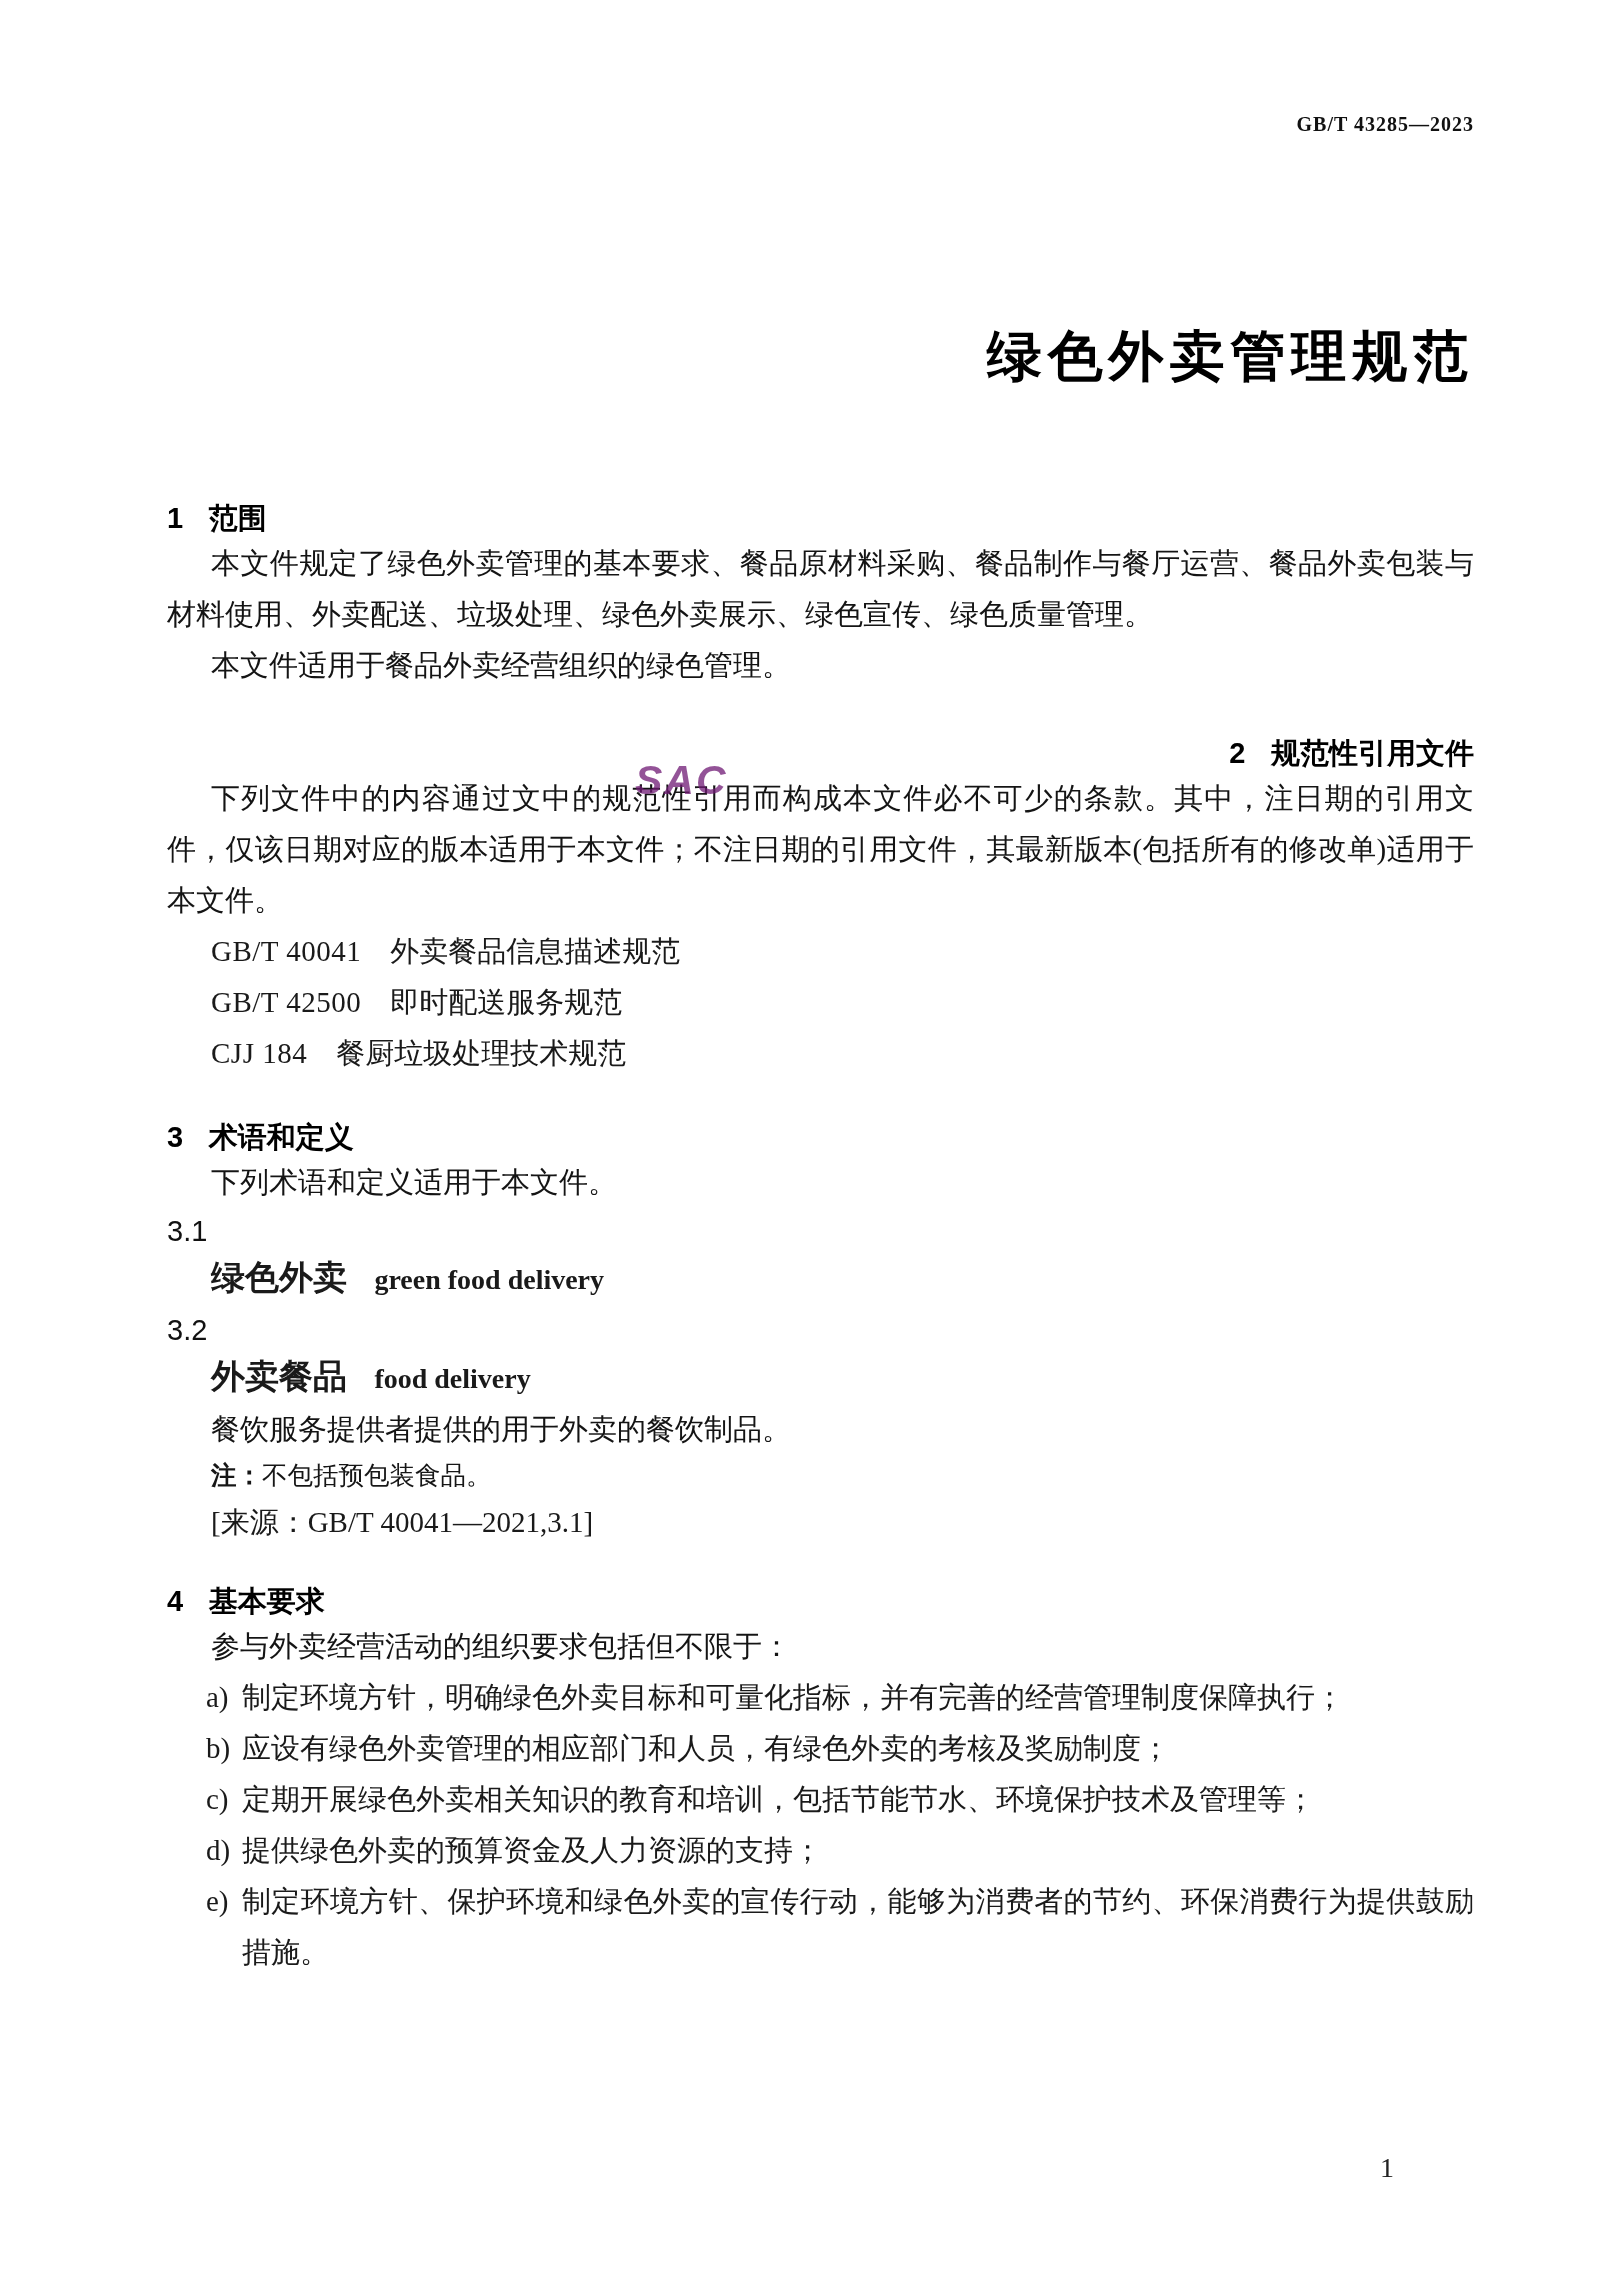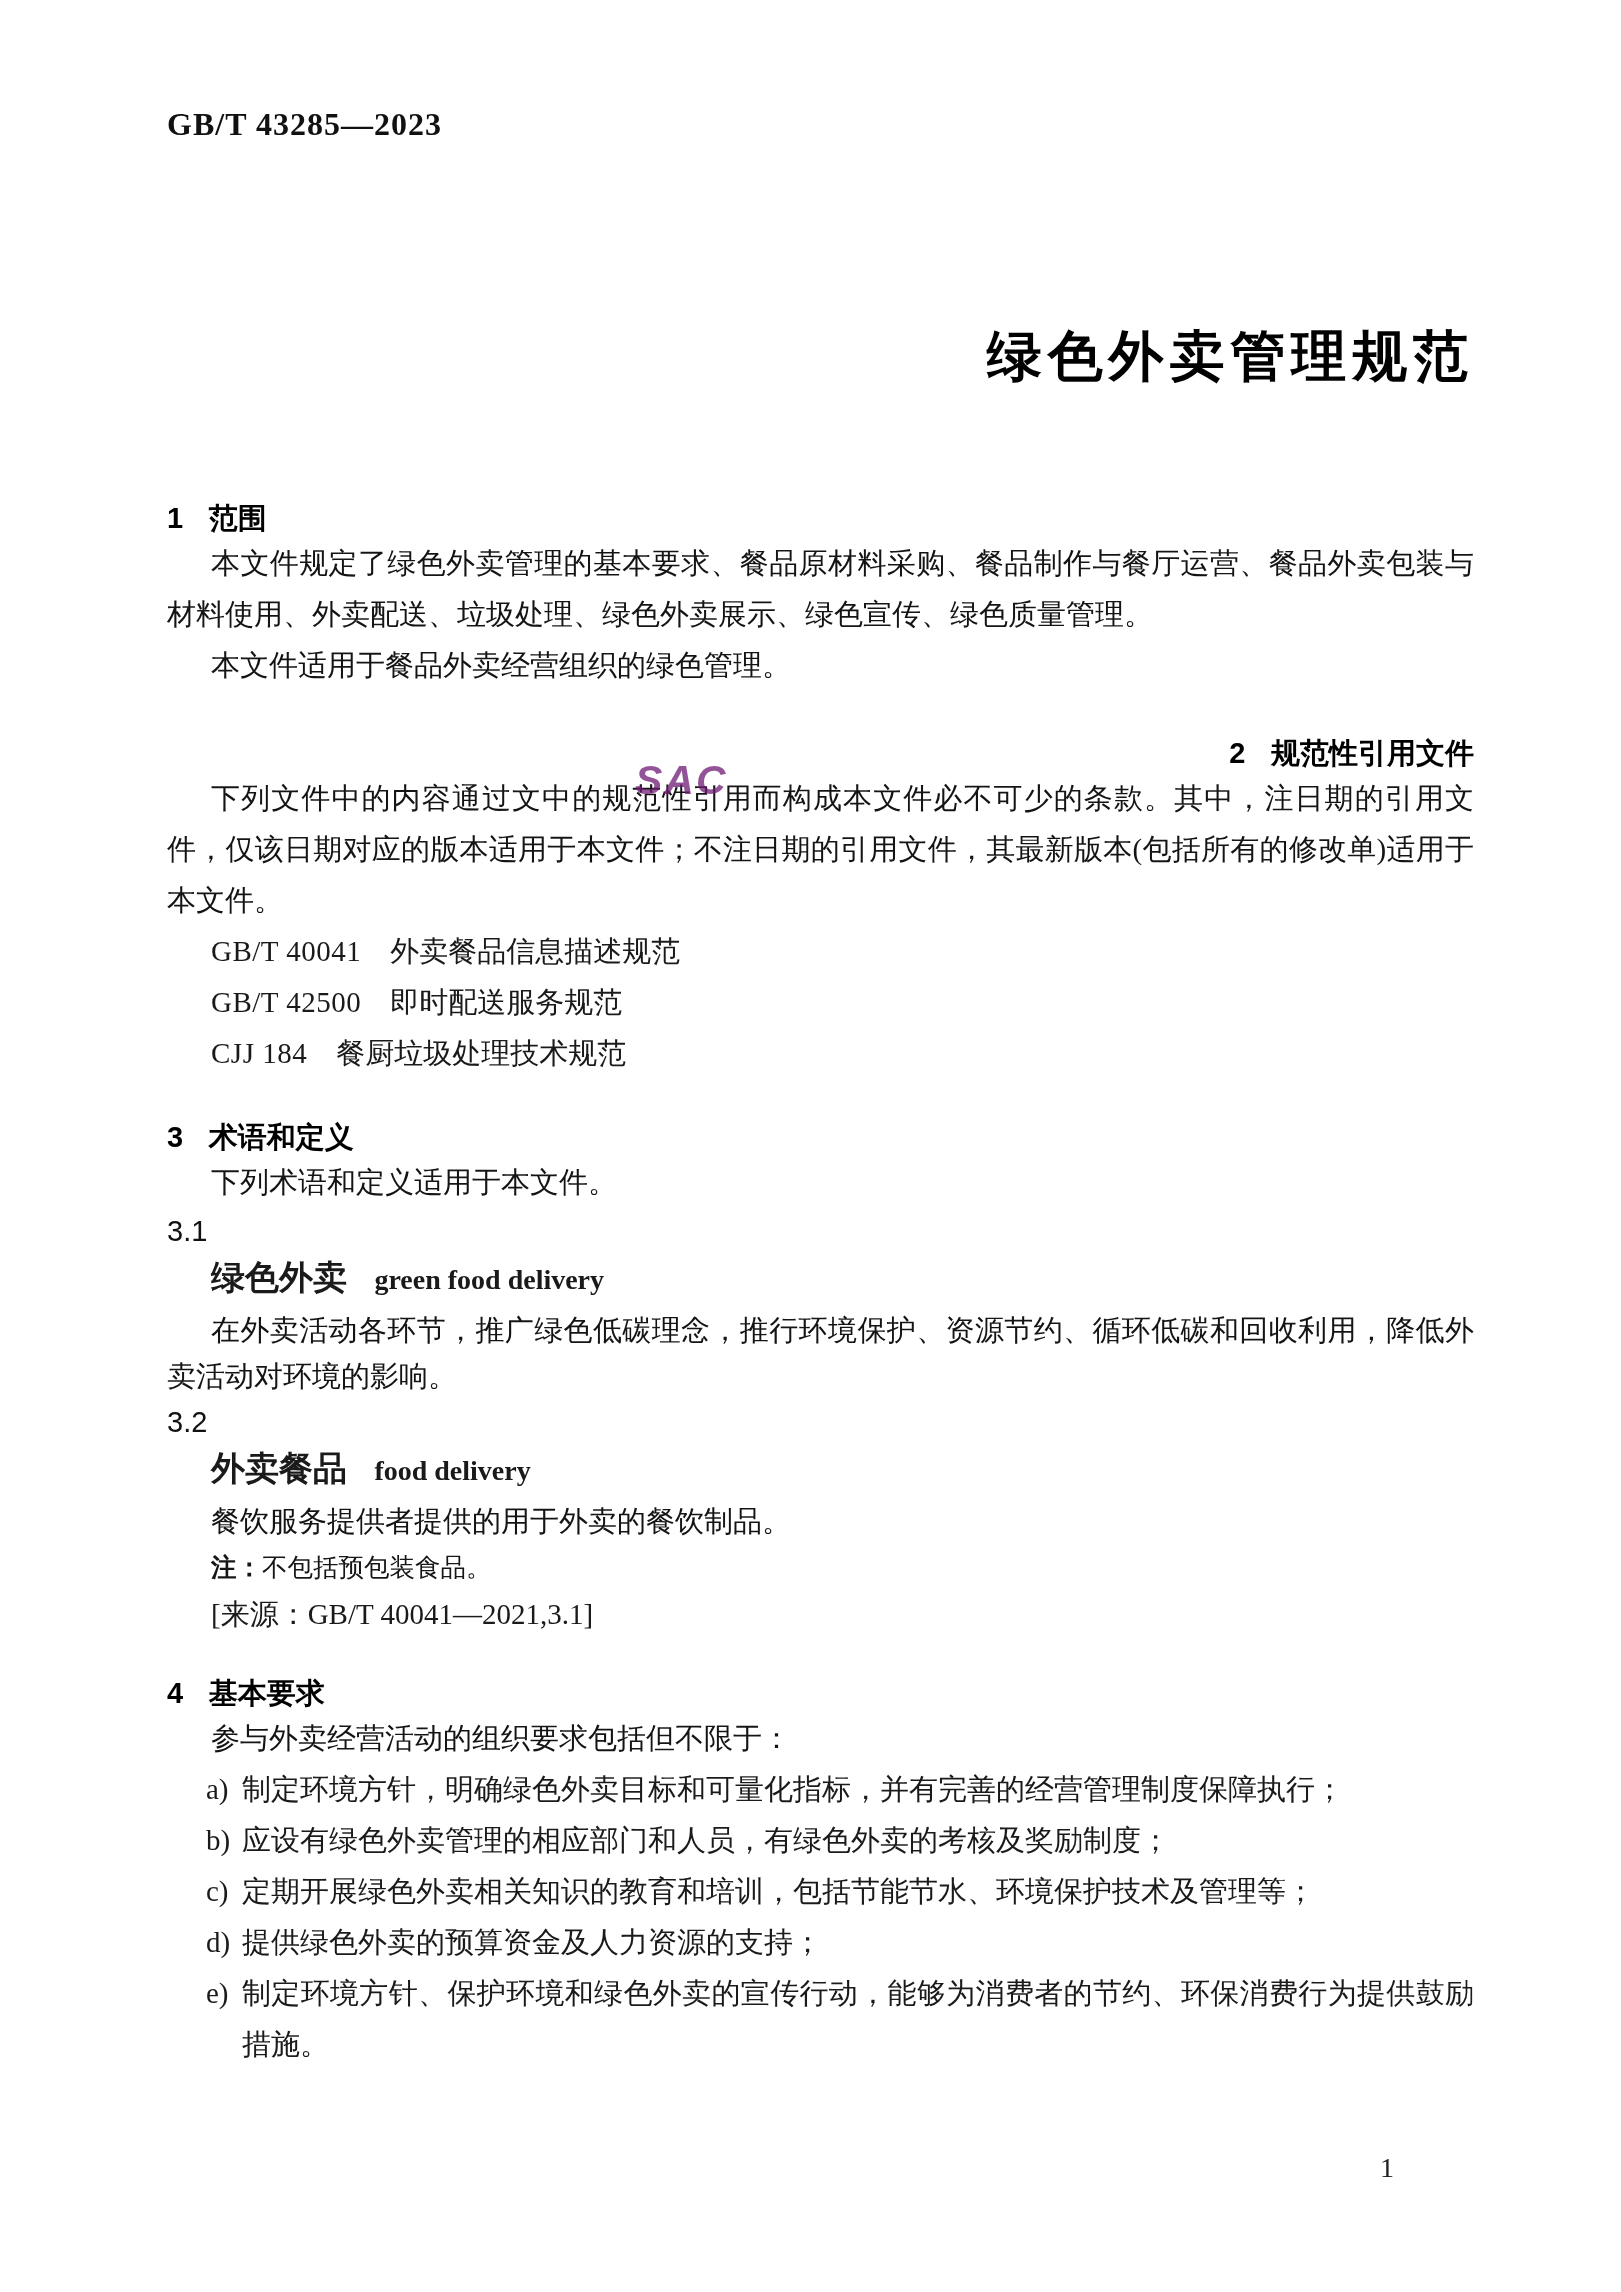--- a/index.html
+++ b/index.html
@@ -13,23 +13,24 @@
   }
   .page {
     position: relative;
     width: 100%;
     height: 100%;
     box-sizing: border-box;
     padding: 106px 147px 0 167px;
     background: #ffffff;
   }
   .doc-header {
+    text-align: right;
     font-family: "Liberation Serif", "DejaVu Serif", serif;
     font-weight: 600;
-    font-size: 32px;
+    font-size: 20px;
     line-height: 37px;
     letter-spacing: 1px;
     color: #111;
   }
   .doc-title {
     margin: 181px 0 0 0;
     text-align: right;
     font-family: "Liberation Sans", "DejaVu Sans", sans-serif;
     font-weight: 700;
     font-size: 55px;
@@ -164,21 +165,20 @@
   <p class="ref-line"><span class="ref-code">GB/T 40041</span><span class="ref-title">外卖餐品信息描述规范</span></p>
   <p class="ref-line"><span class="ref-code">GB/T 42500</span><span class="ref-title">即时配送服务规范</span></p>
   <p class="ref-line"><span class="ref-code">CJJ 184</span><span class="ref-title">餐厨垃圾处理技术规范</span></p>
 
   <h2 class="sec-h mt-s3"><span class="sec-num">3</span><span>术语和定义</span></h2>
   <p class="p mt-p">下列术语和定义适用于本文件。</p>
 
   <div class="terms">
     <p class="term-num">3.1</p>
     <p class="term-line"><span class="term-zh">绿色外卖</span><span class="term-en">green food delivery</span></p>
-    <p class="p">在外卖活动各环节，推广绿色低碳理念，推行环境保护、资源节约、循环低碳和回收利用，降低外卖活动对环境的影响。</p>
 
     <p class="term-num">3.2</p>
     <p class="term-line"><span class="term-zh">外卖餐品</span><span class="term-en">food delivery</span></p>
     <p class="p">餐饮服务提供者提供的用于外卖的餐饮制品。</p>
     <p class="note-line"><span class="note-label">注：</span><span>不包括预包装食品。</span></p>
     <p class="source-line">[来源：GB/T 40041—2021,3.1]</p>
   </div>
 
   <h2 class="sec-h mt-s4"><span class="sec-num">4</span><span>基本要求</span></h2>
   <p class="p mt-p">参与外卖经营活动的组织要求包括但不限于：</p>

